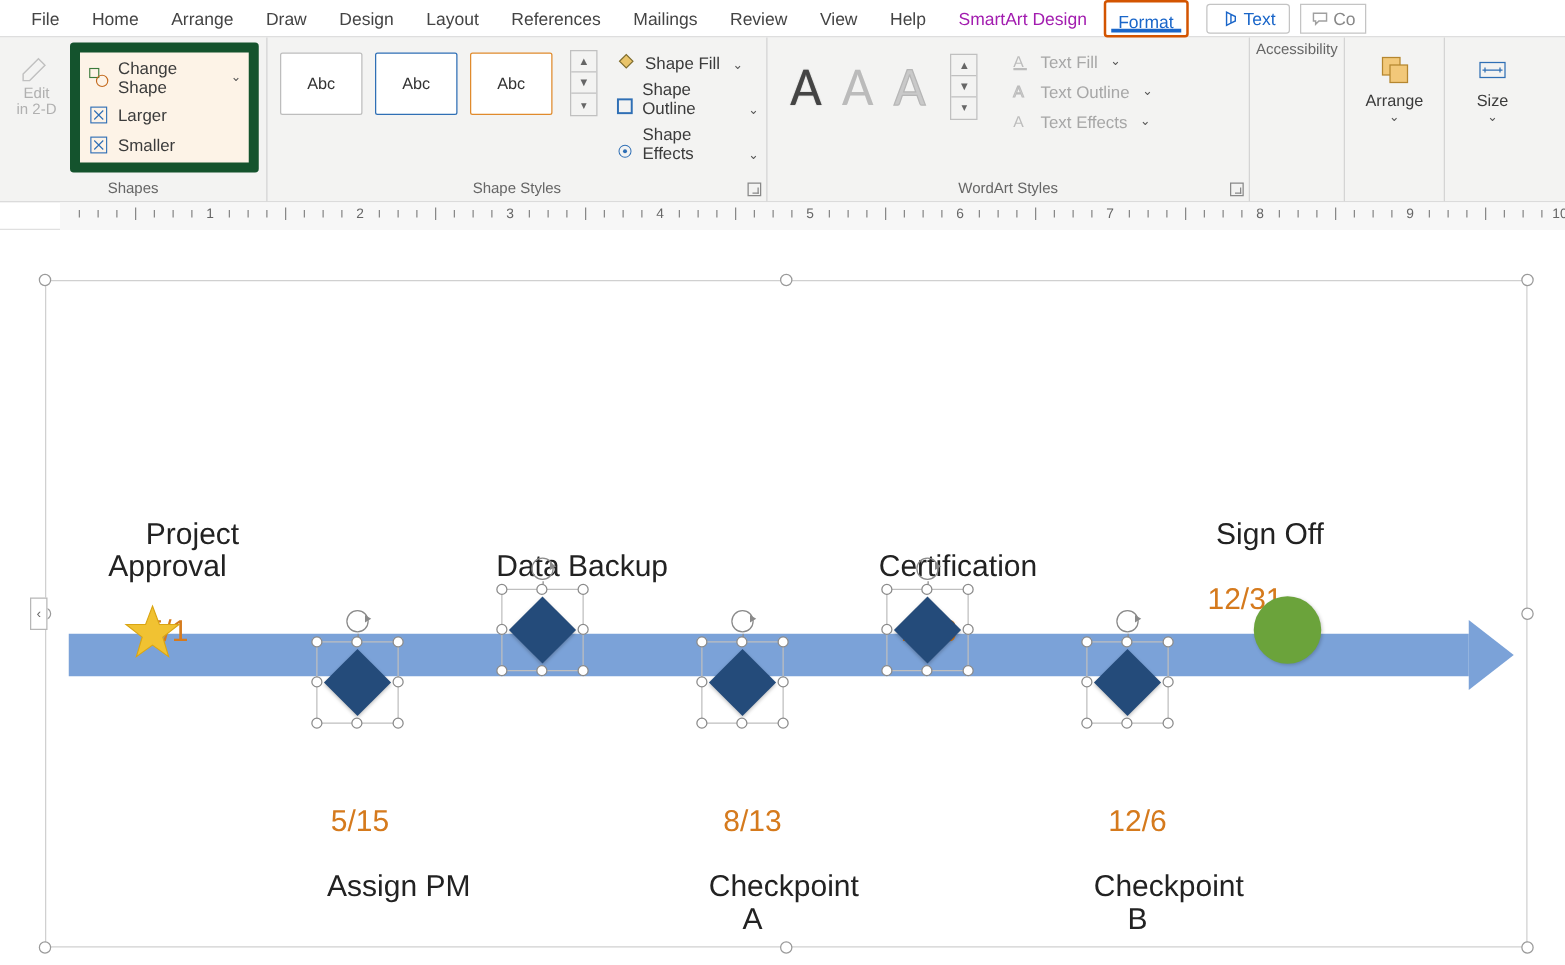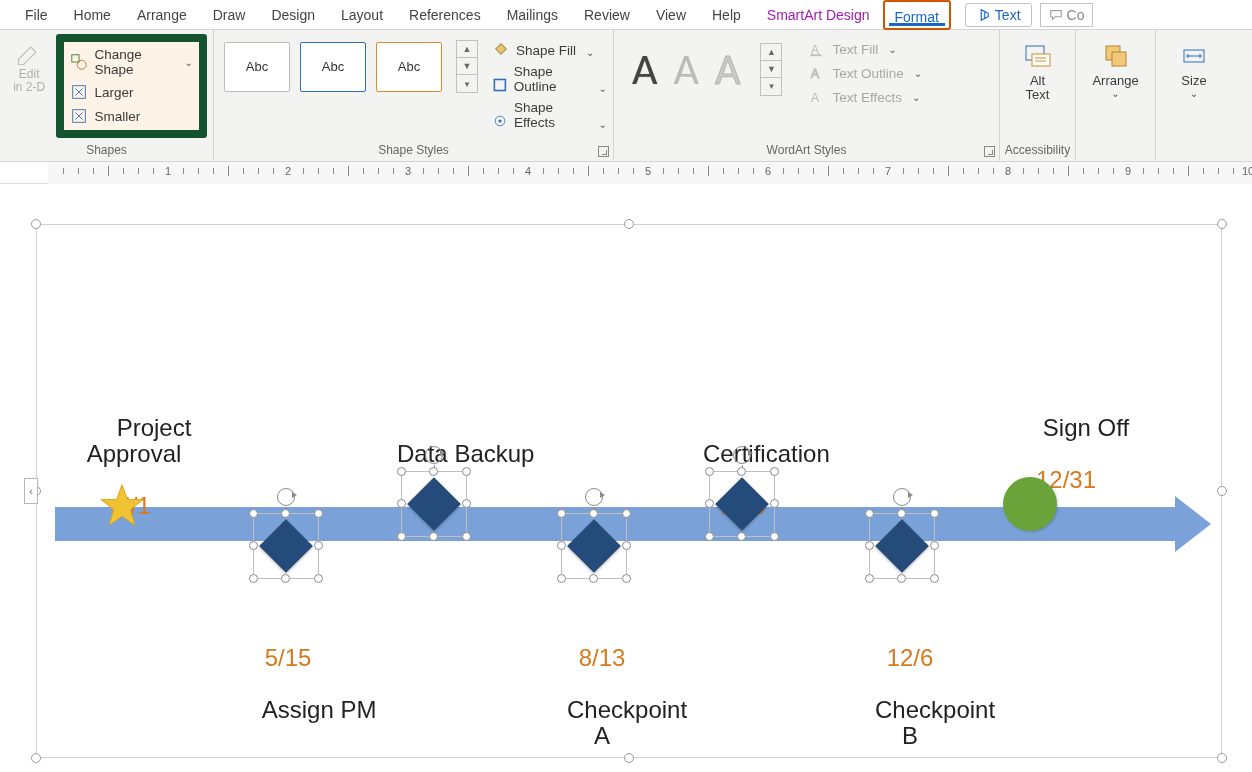--- a/index.html
+++ b/index.html
@@ -245,32 +245,20 @@
         </div>
       </div>
     </div>
     <div class="group-label">
       <span>WordArt Styles</span>
       <span class="launcher"></span>
     </div>
   </div>
 
   <div class="group" style="width:76px;">
-    <div class="group-body" style="justify-content:center;">
-      <div class="big-btn">
-        <svg viewBox="0 0 32 32">
-            <rect x="4" y="6" width="18" height="14" fill="none" stroke="#2f6fb5"></rect>
-            <rect x="10" y="14" width="18" height="12" fill="#fff" stroke="#cc8b2a"></rect>
-            <line x1="13" y1="18" x2="24" y2="18" stroke="#cc8b2a"></line>
-            <line x1="13" y1="21" x2="24" y2="21" stroke="#cc8b2a"></line>
-          </svg>
-        <div class="lbl" style="white-space:pre;">Alt
-Text</div>
-      </div>
-    </div>
     <div class="group-label">Accessibility</div>
   </div>
 
   <div class="group" style="width:80px;">
     <div class="group-body" style="justify-content:center;">
       <div class="big-btn">
         <svg viewBox="0 0 32 32">
             <rect x="6" y="6" width="14" height="14" fill="#f2c879" stroke="#b5862f"></rect>
             <rect x="12" y="12" width="14" height="14" fill="#f2c879" stroke="#b5862f"></rect>
           </svg>
@@ -406,21 +394,21 @@
       <span class="milestone-date">5/1</span>
     </div>
     <div class="milestone-label" style="left:320px; top:190px; width:150px; white-space:pre;">
       <span>Data Backup</span>
       <span class="milestone-date">7/1</span>
     </div>
     <div class="milestone-label" style="left:626px; top:190px; width:160px; white-space:pre;">
       <span>Certification</span>
       <span class="milestone-date">11/6</span>
     </div>
-    <div class="milestone-label" style="left:964px; top:164px; width:130px; white-space:pre;">
+    <div class="milestone-label" style="left:894px; top:164px; width:130px; white-space:pre;">
       <span>Sign Off</span>
       <span class="milestone-date">12/31</span>
     </div>
 
     <div class="milestone-label" style="left:186px; top:368px; width:130px; white-space:pre;">
       <span class="milestone-date">5/15</span>
       <span>Assign PM</span>
     </div>
     <div class="milestone-label" style="left:490px; top:368px; width:150px; white-space:pre;">
       <span class="milestone-date">8/13</span>

